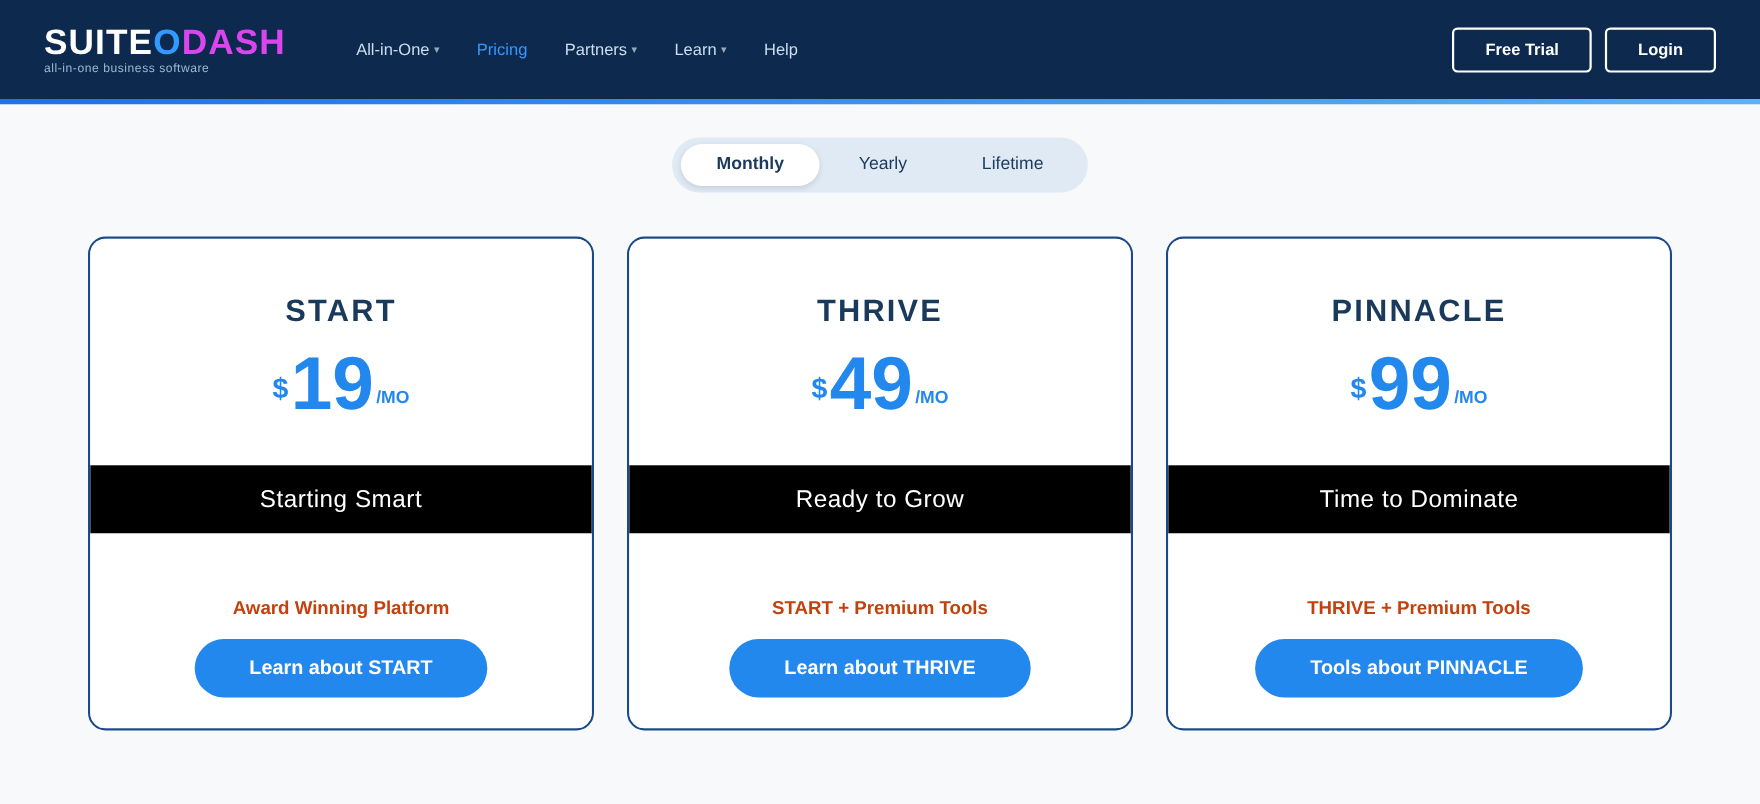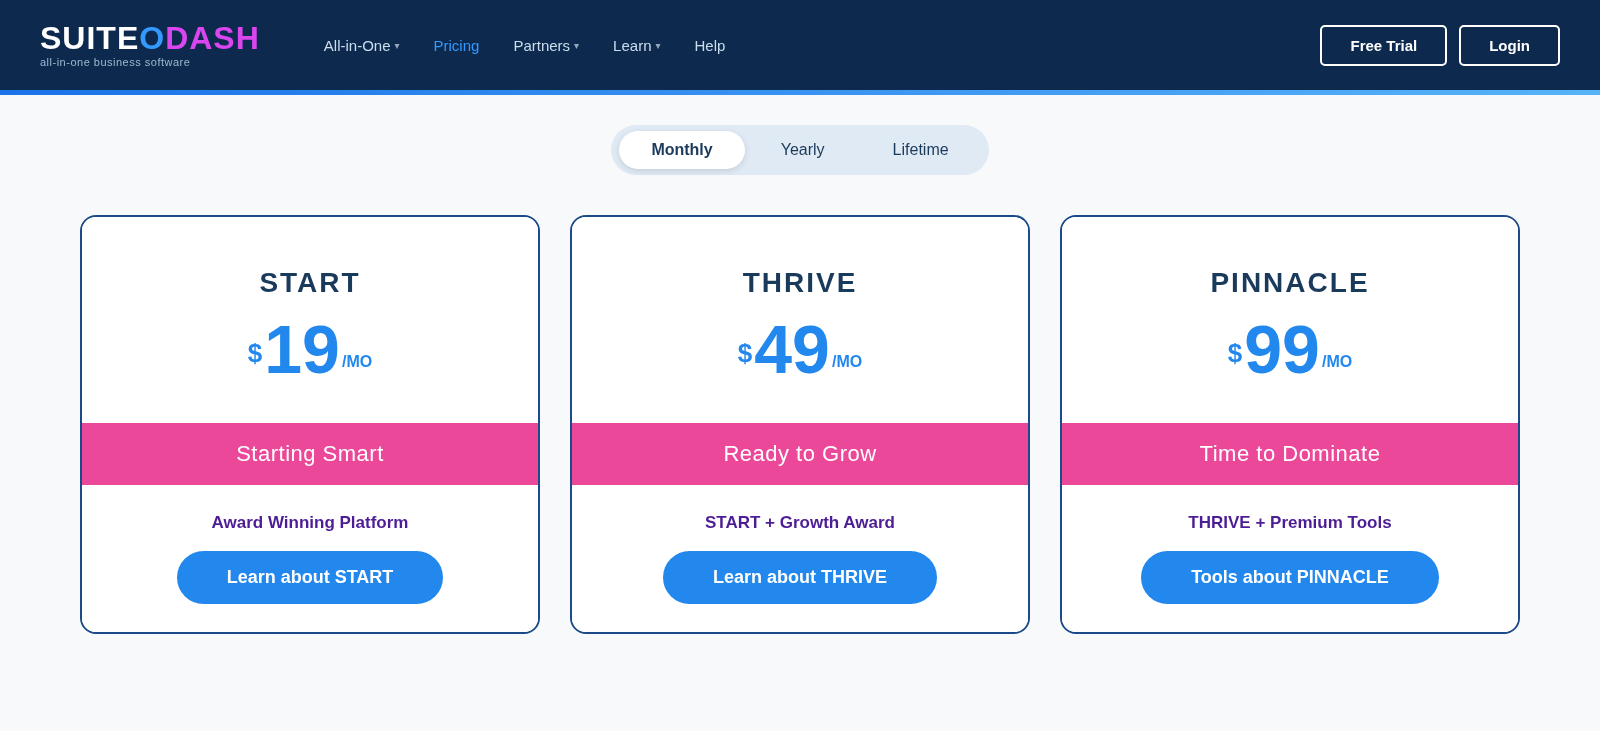--- a/index.html
+++ b/index.html
@@ -174,41 +174,42 @@
       color: #2288ee;
       line-height: 1;
     }
     .price-period {
       font-size: 16px;
       color: #2288ee;
       font-weight: 600;
       margin-bottom: 12px;
     }
     .card-subtitle {
-      background: #ec4899;
+      background: #000000;
       color: #fff;
       text-align: center;
       padding: 18px 16px;
       font-size: 22px;
       font-weight: 500;
       letter-spacing: 0.5px;
     }
     .card-bottom {
       padding: 28px 30px 28px;
       display: flex;
       flex-direction: column;
       align-items: center;
       gap: 18px;
       background: #fff;
     }
     .card-feature-label {
-      color: #4c1d95;
+      color: #c2410c;
       font-size: 17px;
       font-weight: 700;
       text-align: right;
+      margin-top: 30px;
     }
     .btn-learn {
       background: #2288ee;
       color: #fff;
       border: none;
       border-radius: 50px;
       padding: 16px 50px;
       font-size: 18px;
       font-weight: 600;
       cursor: pointer;
@@ -286,21 +287,21 @@
       <div class="card-top">
         <div class="plan-name">THRIVE</div>
         <div class="price-wrap">
           <span class="price-dollar">$</span>
           <span class="price-amount">49</span>
           <span class="price-period">/MO</span>
         </div>
       </div>
       <div class="card-subtitle">Ready to Grow</div>
       <div class="card-bottom">
-        <div class="card-feature-label">START + Growth Award</div>
+        <div class="card-feature-label">START + Premium Tools</div>
         <button class="btn-learn">Learn about THRIVE</button>
       </div>
     </div>
 
     <div class="pricing-card">
       <div class="card-top">
         <div class="plan-name">PINNACLE</div>
         <div class="price-wrap">
           <span class="price-dollar">$</span>
           <span class="price-amount">99</span>

